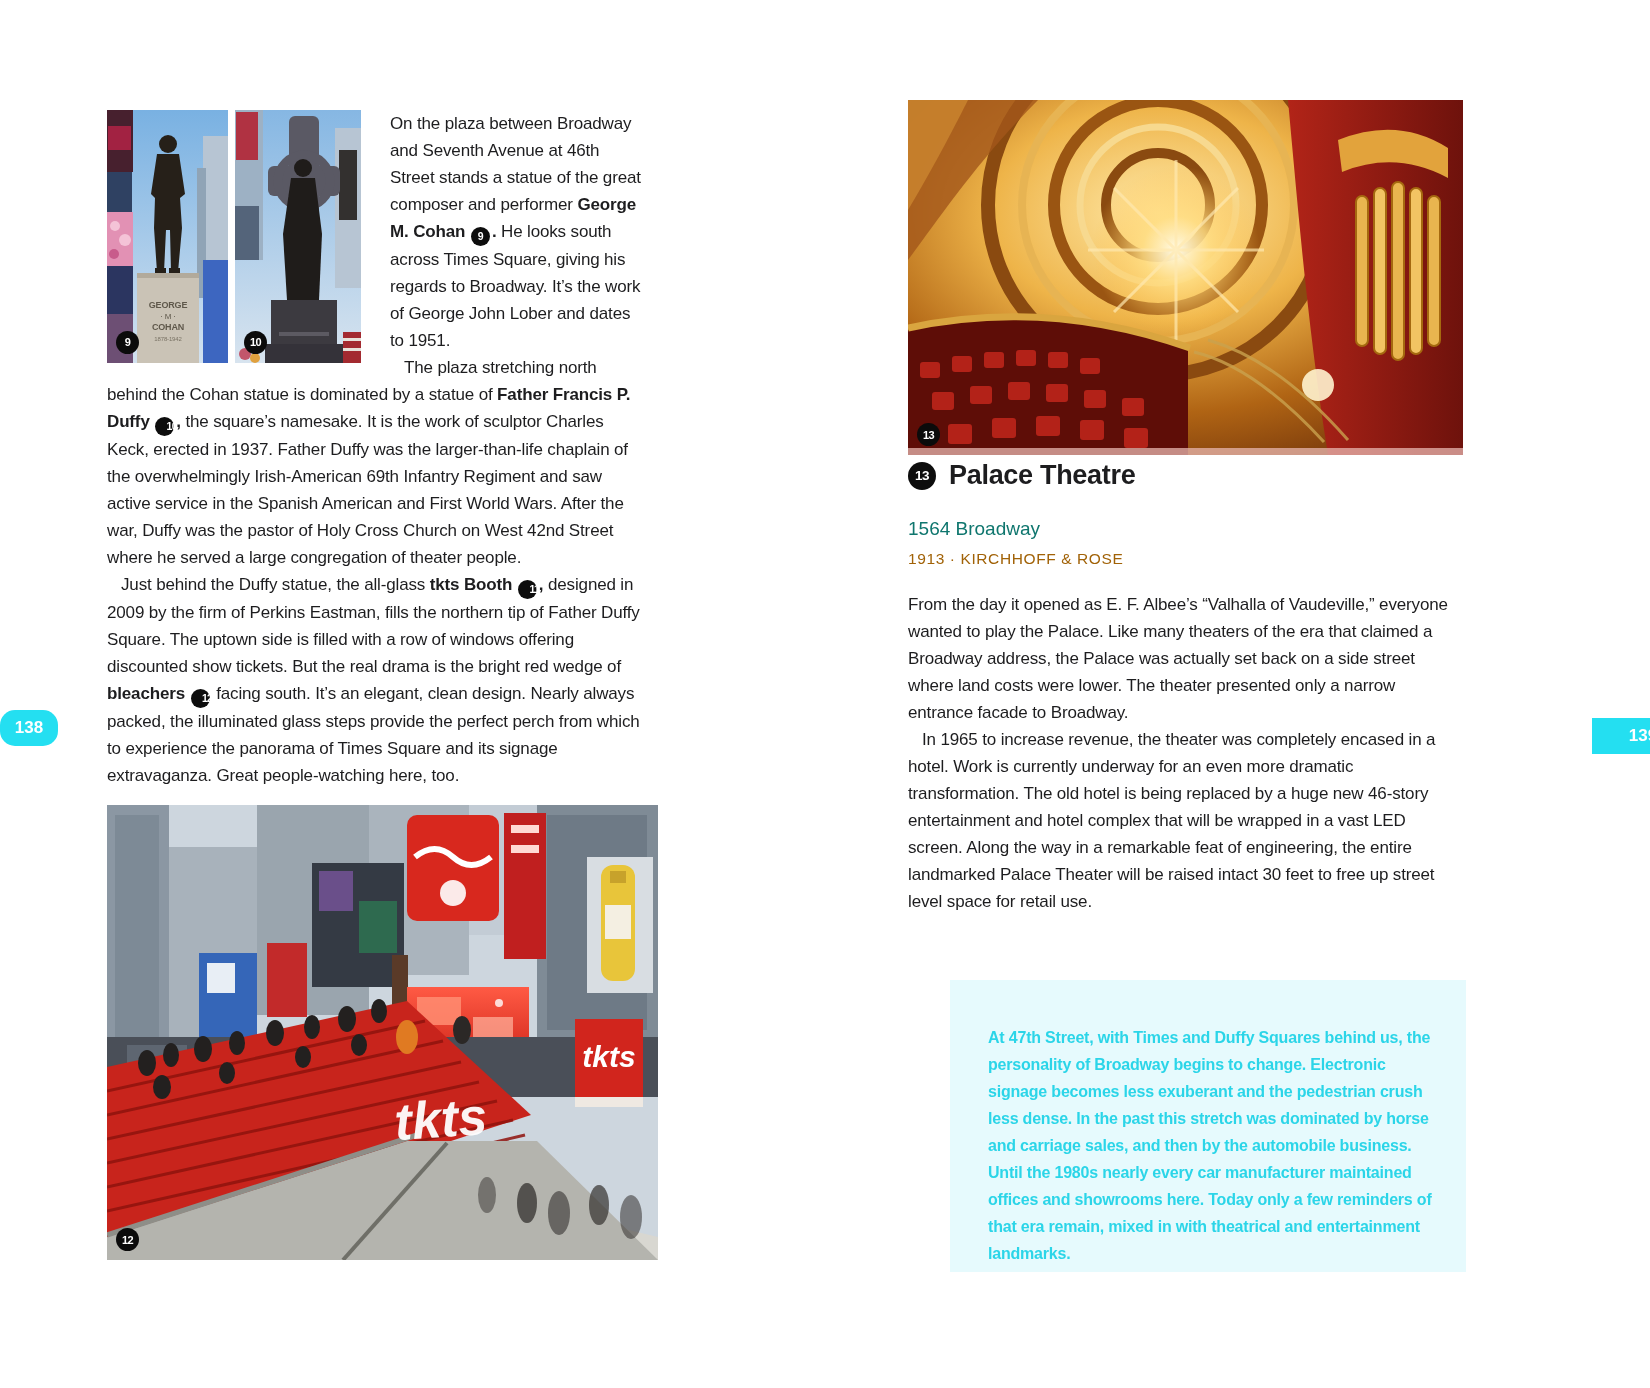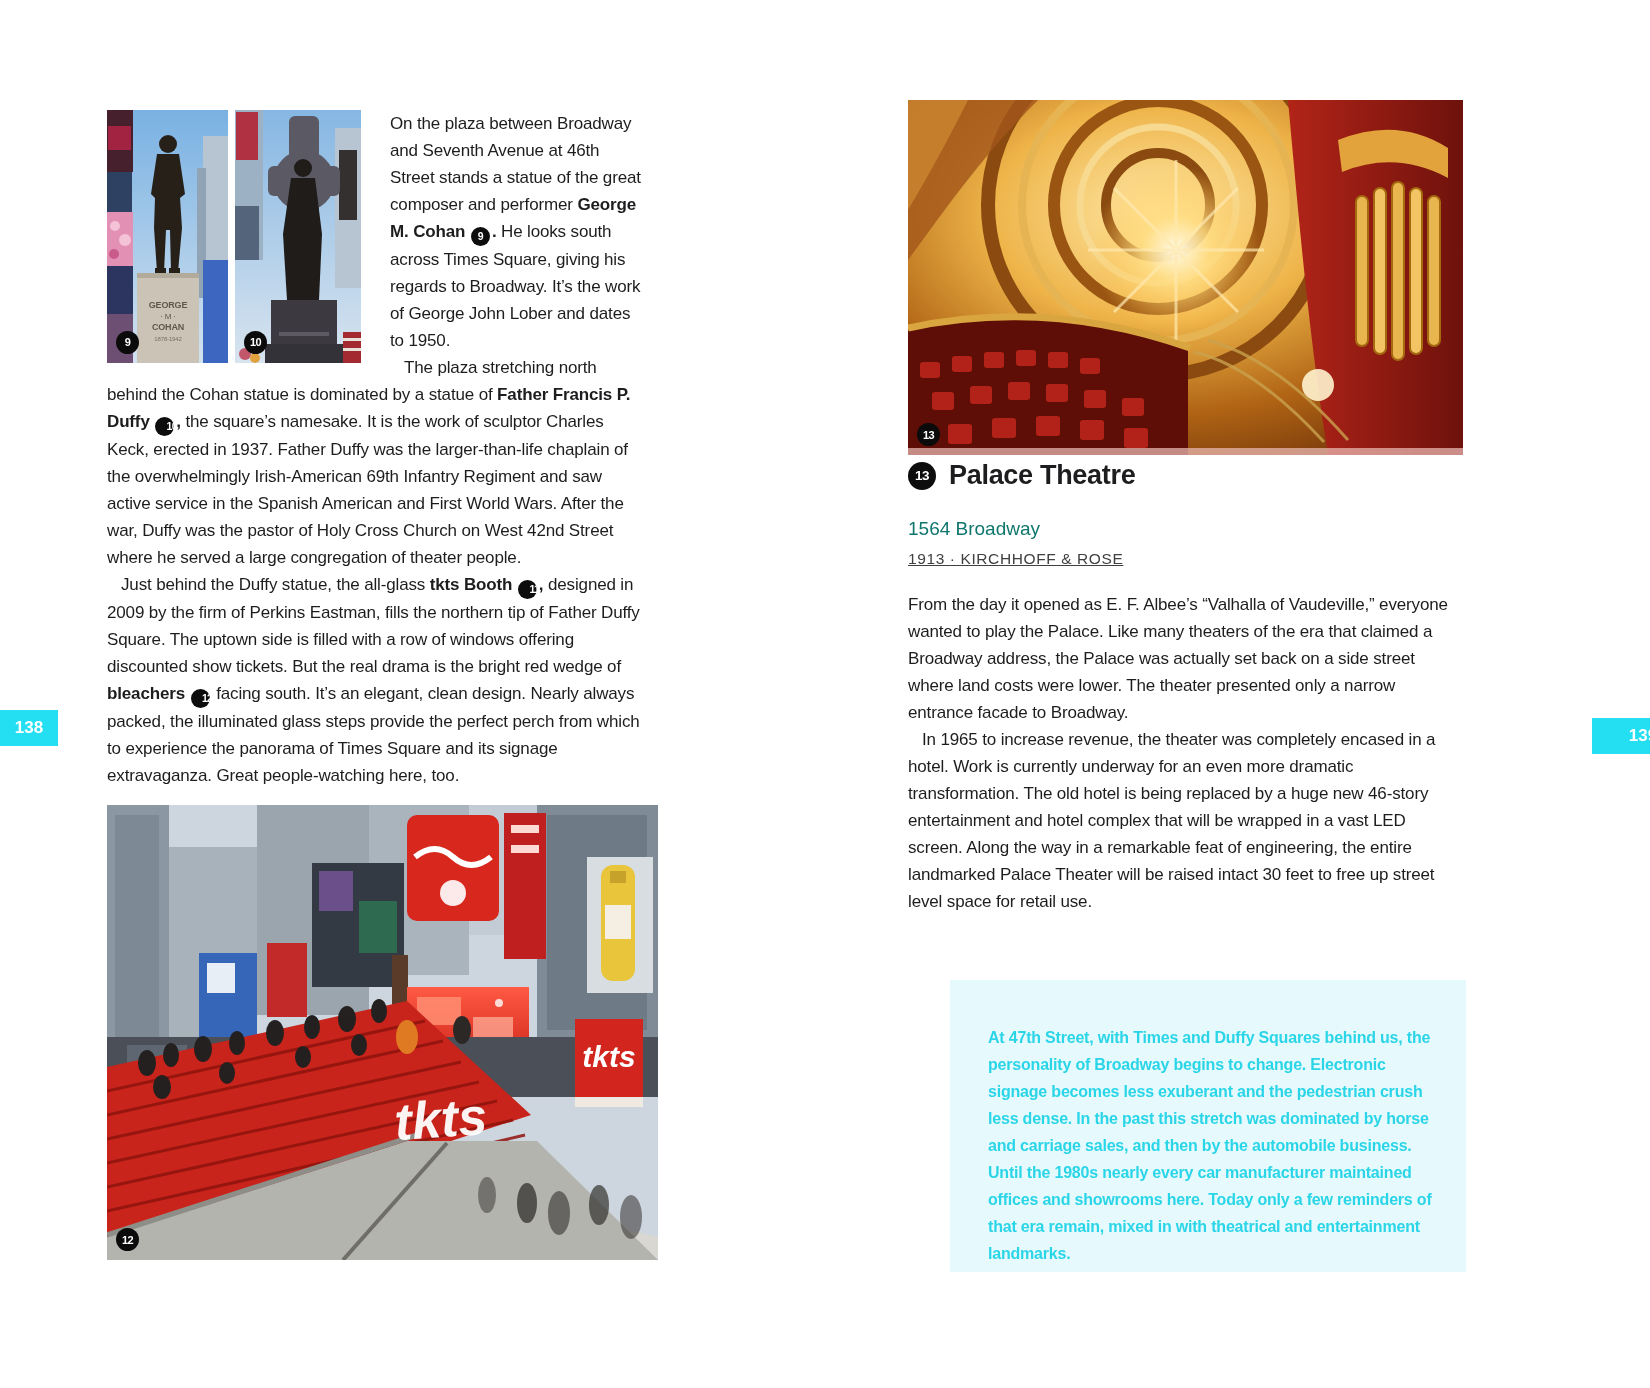--- a/index.html
+++ b/index.html
@@ -38,21 +38,21 @@
 
   
   .entry-heading { display:flex; align-items:center; gap:13px;
     font-size:27px; font-weight:700; letter-spacing:-0.3px; }
   .entry-heading .head-badge {
     width:28px; height:28px; border-radius:50%; background:#0d0d0d; color:#fff;
     font-size:13.5px; font-weight:700; display:flex; align-items:center;
     justify-content:center; letter-spacing:-0.6px; flex:0 0 auto;
   }
   .address { font-size:19px; font-weight:400; color:#0f766e; }
-  .credit  { font-size:15.5px; color:#404040; letter-spacing:0.6px;text-decoration:underline; }
+  .credit  { font-size:15.5px; color:#a16207; letter-spacing:0.6px; }
 
   .note-box {
     background:#e6fafd; box-sizing:border-box;
     padding:44px 26px 17px 38px;
   }
   .note-box .note-text {
     color:#2bd5e8; font-weight:700; font-size:16px; line-height:27px;
     letter-spacing:-0.2px;
   }
 
@@ -133,21 +133,21 @@
         <circle cx="10" cy="244" r="6" fill="#c2566b"></circle>
           <circle cx="20" cy="248" r="5" fill="#e0a13f"></circle>
         <rect x="108" y="222" width="18" height="31" fill="#a32a30"></rect>
         <rect x="108" y="228" width="18" height="3" fill="#e7e2da"></rect>
           <rect x="108" y="238" width="18" height="3" fill="#e7e2da"></rect>
       </svg>
       <div class="photo-badge">10</div>
     </div>
   </div>
 
-  <p><span>On the plaza between Broadway and Seventh Avenue at 46th Street stands a statue of the great composer and performer </span><span class="b">George M. Cohan </span><span class="ref-badge">9</span><span class="b">.</span><span> He looks south across Times Square, giving his regards to Broadway. It’s the work of George John Lober and dates to 1950.</span></p>
+  <p><span>On the plaza between Broadway and Seventh Avenue at 46th Street stands a statue of the great composer and performer </span><span class="b">George M. Cohan </span><span class="ref-badge">9</span><span class="b">.</span><span> He looks south across Times Square, giving his regards to Broadway. It’s the work of George John Lober and dates to 1951.</span></p>
   <p class="indent"><span>The plaza stretching north behind the Cohan statue is dominated by a statue of </span><span class="b">Father Francis P. Duffy </span><span class="ref-badge">10</span><span class="b">,</span><span> the square’s namesake. It is the work of sculptor Charles Keck, erected in 1937. Father Duffy was the larger-than-life chaplain of the overwhelmingly Irish-American 69th Infantry Regiment and saw active service in the Spanish American and First World Wars. After the war, Duffy was the pastor of Holy Cross Church on West 42nd Street where he served a large congregation of theater people.</span></p>
   <p class="indent"><span>Just behind the Duffy statue, the all-glass </span><span class="b">tkts Booth </span><span class="ref-badge">11</span><span class="b">,</span><span> designed in 2009 by the firm of Perkins Eastman, fills the northern tip of Father Duffy Square. The uptown side is filled with a row of windows offering discounted show tickets. But the real drama is the bright red wedge of </span><span class="b">bleachers </span><span class="ref-badge">12</span><span> facing south. It’s an elegant, clean design. Nearly always packed, the illuminated glass steps provide the perfect perch from which to experience the panorama of Times Square and its signage extravaganza. Great people-watching here, too.</span></p>
 </div>
 
 <div class="photo" style="position:absolute; left:107px; top:805px; width:551px; height:455px;">
   <svg viewBox="0 0 551 455" preserveAspectRatio="none">
     <defs>
       <linearGradient id="ledRed" x1="0" y1="0" x2="0" y2="1">
         <stop offset="0" stop-color="#ff5a44"></stop>
           <stop offset="1" stop-color="#c81e14"></stop>
@@ -242,21 +242,21 @@
       <ellipse cx="420" cy="398" rx="10" ry="20" opacity="0.75"></ellipse>
         <ellipse cx="452" cy="408" rx="11" ry="22" opacity="0.6"></ellipse>
       <ellipse cx="492" cy="400" rx="10" ry="20" opacity="0.7"></ellipse>
         <ellipse cx="524" cy="412" rx="11" ry="22" opacity="0.55"></ellipse>
       <ellipse cx="380" cy="390" rx="9" ry="18" opacity="0.5"></ellipse>
     </g>
   </svg>
   <div class="photo-badge">12</div>
 </div>
 
-<div class="page-tab" style="left:0; top:710px;">138</div>
+<div class="page-tab" style="left:0; top:710px;border-radius:15px;">138</div>
 
 <div class="photo" style="position:absolute; left:908px; top:100px; width:555px; height:355px;">
   <svg viewBox="0 0 555 355" preserveAspectRatio="none">
     <defs>
       <radialGradient id="goldDome" cx="0.45" cy="0.32" r="0.75">
         <stop offset="0" stop-color="#ffe9a8"></stop>
           <stop offset="0.4" stop-color="#eeb449"></stop>
         <stop offset="0.75" stop-color="#b06414"></stop>
           <stop offset="1" stop-color="#7c3c0c"></stop>
       </radialGradient>

